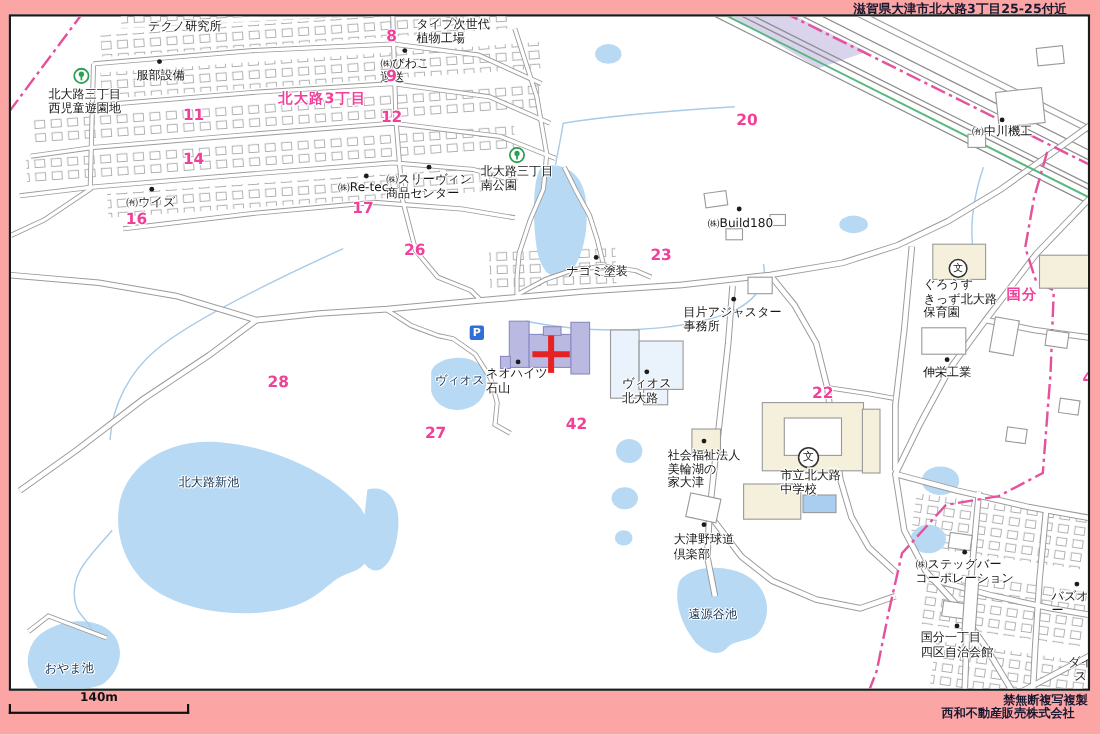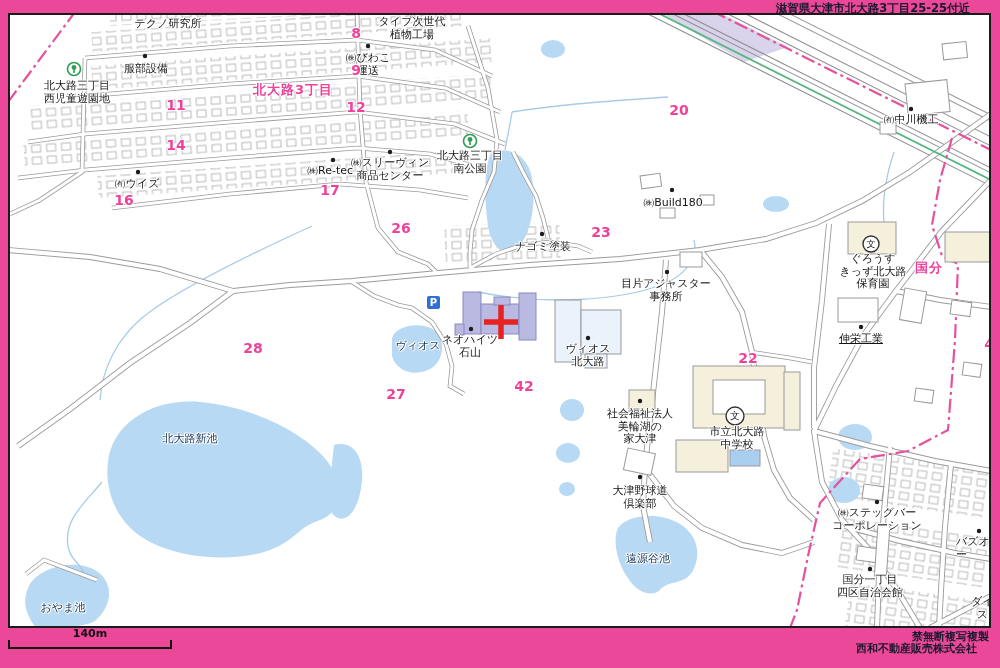--- a/index.html
+++ b/index.html
@@ -1,23 +1,23 @@
 <!DOCTYPE html>
 <html><head>
 <meta charset="utf-8">
 <style>
   html,body{margin:0;padding:0;background:#fff;}
-  #stage{position:relative;width:1000px;height:668px;background:#ec4899;overflow:hidden;
+  #stage{position:relative;width:1000px;height:668px;background:#fca5a5;overflow:hidden;
          font-family:"DejaVu Sans",sans-serif;}
   .banner{position:absolute;top:1px;right:30px;font-size:11.5px;font-weight:bold;color:#181830;}
   .map-frame{position:absolute;left:8px;top:13px;width:979px;height:611px;border:2px solid #1b1b1b;overflow:hidden;background:#fff;}
   .mapinner{position:absolute;left:-10px;top:-15px;width:1000px;height:668px;}
   .mapinner svg{position:absolute;left:0;top:0;}
   .lbl{position:absolute;font-size:11px;line-height:12.5px;color:#151515;white-space:pre-line;
-       text-align:center;transform:translateX(-50%);
+       text-align:left;transform:translateX(-50%);
        text-shadow:1px 0 0 #fff,-1px 0 0 #fff,0 1px 0 #fff,0 -1px 0 #fff,1px 1px 0 #fff,-1px -1px 0 #fff;}
   .lbl-l{transform:none;text-align:left;}
   .wl{color:#123055;}
   .num{position:absolute;font-size:14px;font-weight:bold;color:#f0409a;transform:translateX(-50%);
        text-shadow:1px 0 0 #fff,-1px 0 0 #fff,0 1px 0 #fff,0 -1px 0 #fff;}
   .area{position:absolute;font-size:13px;font-weight:bold;color:#f0409a;letter-spacing:1px;transform:translateX(-50%);
        text-shadow:1px 0 0 #fff,-1px 0 0 #fff,0 1px 0 #fff,0 -1px 0 #fff;}
   .ftr{position:absolute;font-weight:bold;color:#181830;}
   #scale-label{left:40px;top:627px;width:100px;text-align:center;font-size:11px;color:#111;}
   #scale-bar{position:absolute;left:8px;top:640px;width:160px;height:7px;
@@ -273,21 +273,21 @@
       <div class="lbl" style="left:470px;top:150px;">北大路三丁目
 南公園</div>
       <div class="lbl" style="left:543px;top:241px;">ナゴミ塗装</div>
       <div class="lbl" style="left:673px;top:197px;">㈱Build180</div>
       <div class="lbl" style="left:666px;top:278px;">目片アジャスター
 事務所</div>
       <div class="lbl" style="left:911px;top:114px;">㈲中川機工</div>
       <div class="lbl" style="left:873px;top:253px;">ぐろうす
 きっず北大路
 保育園</div>
-      <div class="lbl" style="left:861px;top:333px;text-decoration:underline;">伸栄工業</div>
+      <div class="lbl" style="left:861px;top:333px;">伸栄工業</div>
       <div class="lbl" style="left:470px;top:334px;">ネオハイツ
 石山</div>
       <div class="lbl" style="left:588px;top:343px;">ヴィオス
 北大路</div>
       <div class="lbl" style="left:640px;top:408px;">社会福祉法人
 美輪湖の
 家大津</div>
       <div class="lbl" style="left:737px;top:426px;">市立北大路
 中学校</div>
       <div class="lbl" style="left:640px;top:485px;">大津野球道
@@ -306,21 +306,21 @@
       <div class="lbl wl" style="left:648px;top:553px;">遠源谷池</div>
 
       <div class="num" style="left:356px;top:25px;">8</div>
       <div class="num" style="left:356px;top:62px;">9</div>
       <div class="num" style="left:356px;top:99px;">12</div>
       <div class="num" style="left:176px;top:97px;">11</div>
       <div class="num" style="left:176px;top:137px;">14</div>
       <div class="num" style="left:124px;top:192px;">16</div>
       <div class="num" style="left:330px;top:182px;">17</div>
       <div class="num" style="left:679px;top:102px;">20</div>
-      <div class="num" style="left:377px;top:220px;margin-left:24px;">26</div>
+      <div class="num" style="left:377px;top:220px;">26</div>
       <div class="num" style="left:601px;top:224px;">23</div>
       <div class="num" style="left:253px;top:340px;">28</div>
       <div class="num" style="left:396px;top:386px;">27</div>
       <div class="num" style="left:524px;top:378px;">42</div>
       <div class="num" style="left:748px;top:350px;">22</div>
       <div class="num" style="left:989px;top:336px;">4</div>
 
       <div class="area" style="left:293px;top:81px;">北大路3丁目</div>
       <div class="area" style="left:929px;top:259px;">国分</div>
 

